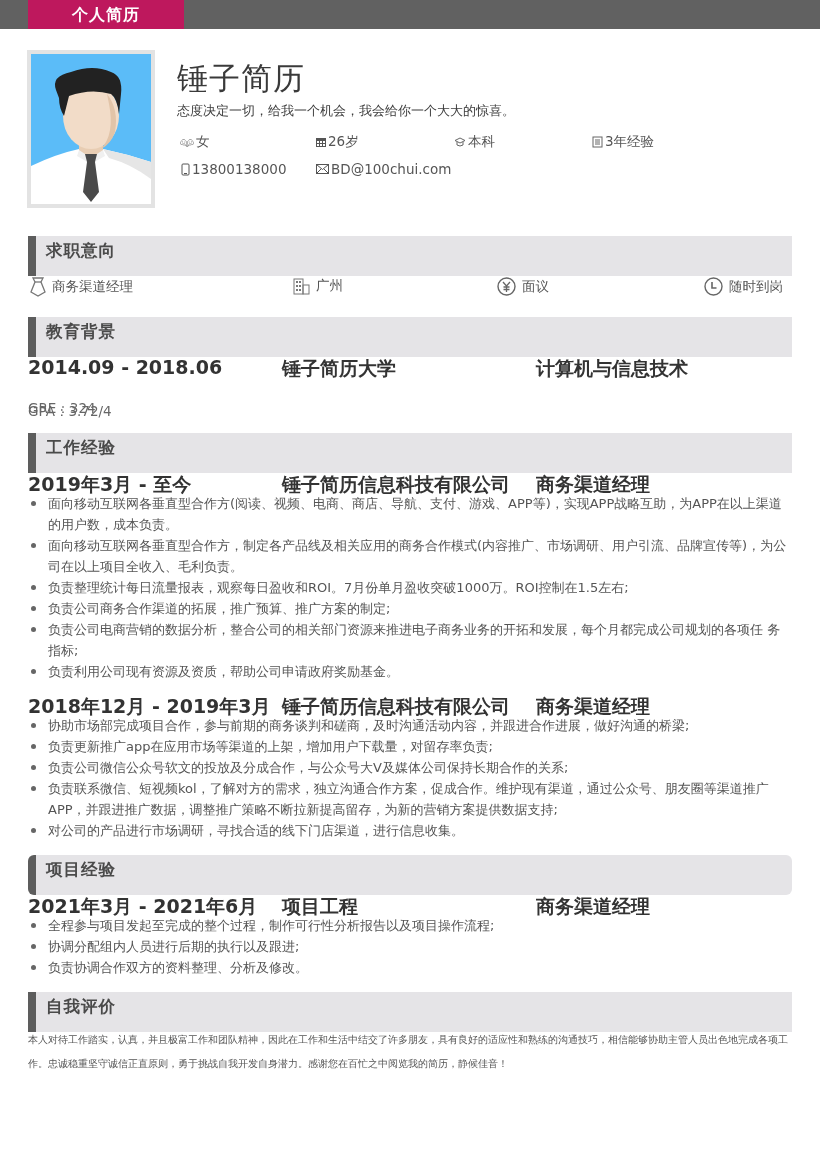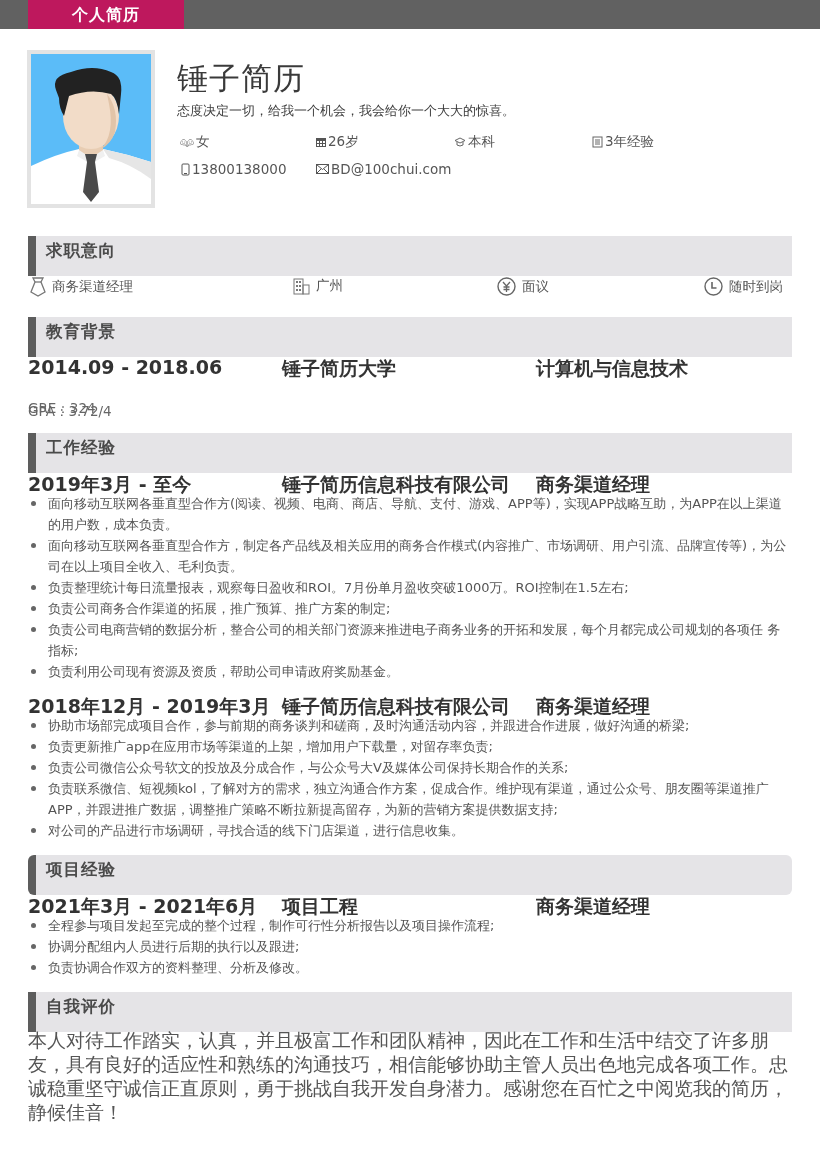--- a/index.html
+++ b/index.html
@@ -28,21 +28,21 @@
   .row-head { position: absolute; left: 28px; width: 764px; height: 20px; font-size: 19px; font-weight: bold; color: #333; }
   .row-head span { position: absolute; top: 0; white-space: nowrap; }
   .c1 { left: 0; } .c2 { left: 254px; } .c3 { left: 508px; }
 
   .plain { position: absolute; left: 28px; font-size: 13.5px; color: #666; line-height: 21px; }
 
   .bullets { position: absolute; left: 28px; width: 764px; list-style: none; font-size: 13px; color: #555; line-height: 21px; }
   .bullets li { position: relative; padding-left: 20px; }
   .bullets li::before { content: ""; position: absolute; left: 3px; top: 8px; width: 5px; height: 5px; border-radius: 50%; background: #666; }
 
-  .para { position: absolute; left: 28px; top: 1028px; width: 764px; font-size: 19px; color: #555; line-height: 24px; }
+  .para { position: absolute; left: 28px; top: 1028px; width: 764px; font-size: 10px; color: #555; line-height: 24px; }
 </style>
 </head>
 <body>
 
 <div class="topbar">
   <div class="topbar-tab">个人简历</div>
 </div>
 
 <div class="photo">
   <svg viewBox="0 0 120 150">

